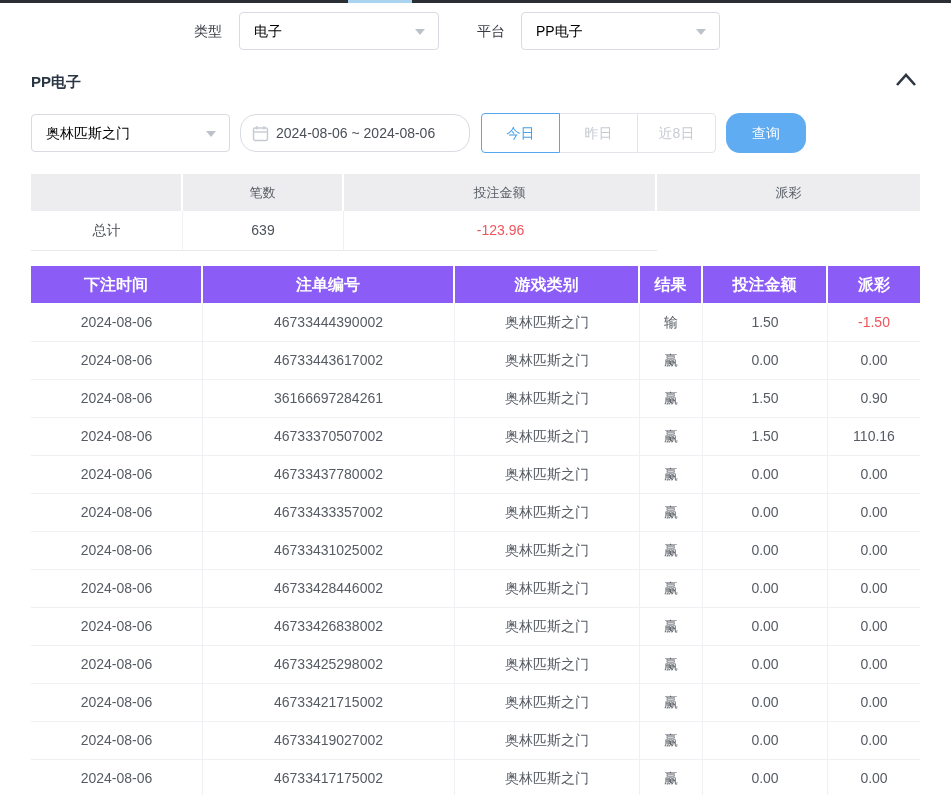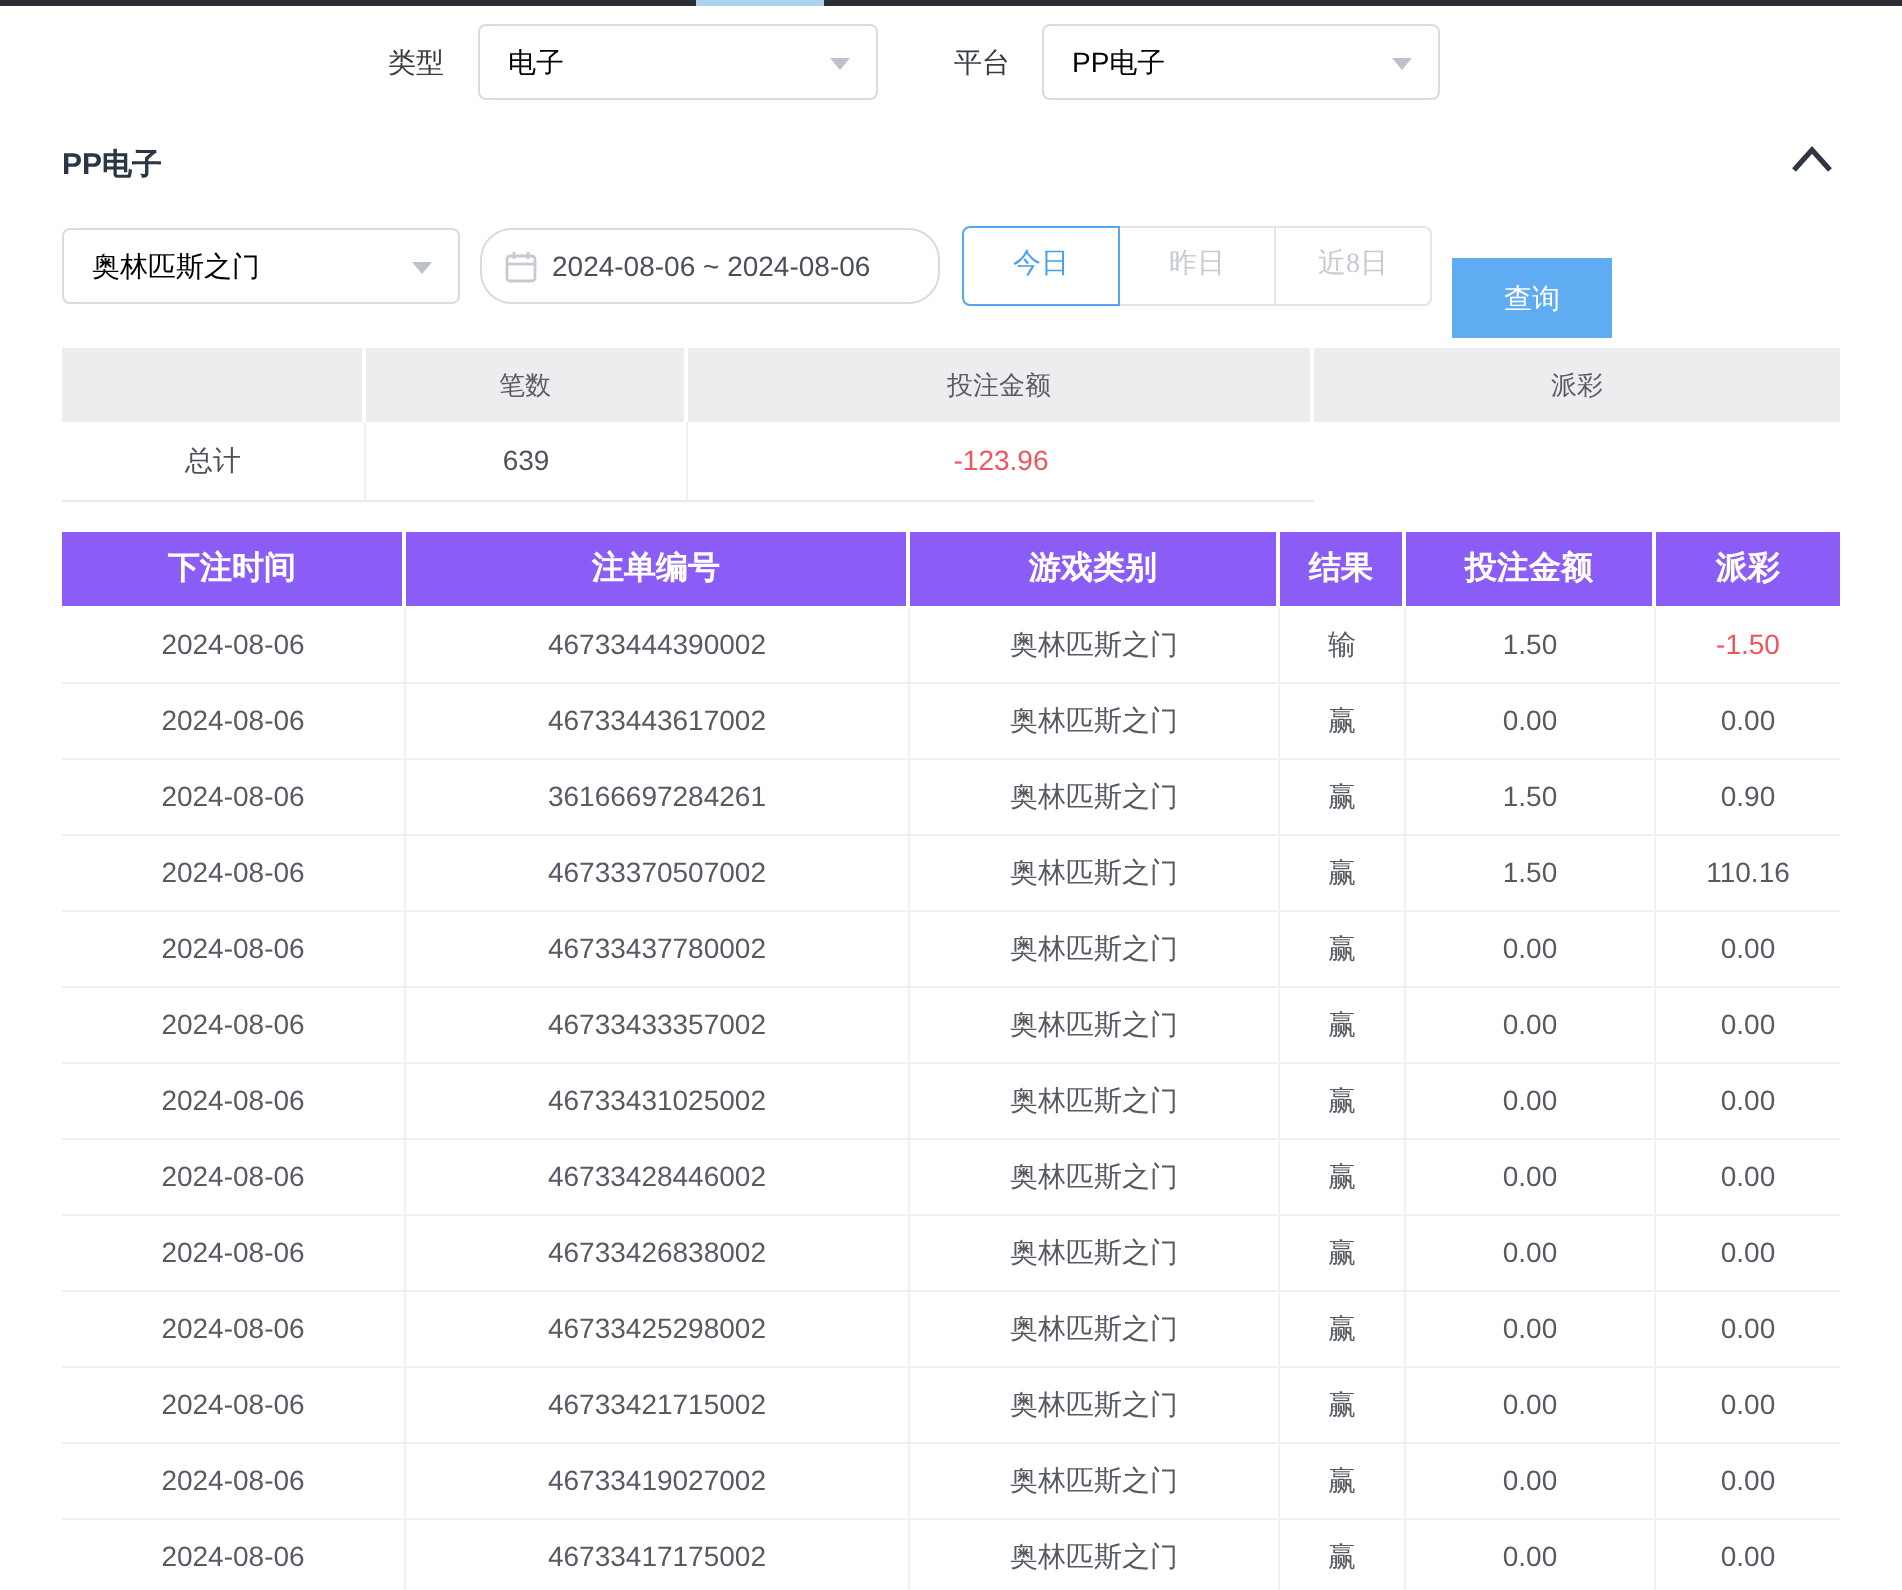--- a/index.html
+++ b/index.html
@@ -37,28 +37,28 @@
   .sel-game { left:31px; top:114px; width:199px; }
   .date-field {
     position:absolute; left:240px; top:114px; width:230px; height:38px;
     border:1px solid #d8dbe2; border-radius:16px; background:#fff; cursor:pointer;
   }
   .date-field svg { position:absolute; left:11px; top:10px; }
   .date-field .val { position:absolute; left:35px; top:0; height:36px; line-height:36px; font-size:14px; color:#4a4f57; white-space:nowrap; }
 
   .qbtn {
     position:absolute; top:113px; height:40px; width:79px; background:#fff;
-    border:1px solid #e1e4e9; font-size:14px; color:#c6cbd3; text-align:center; line-height:38px; cursor:pointer;font-family:Liberation Serif, serif;
+    border:1px solid #e1e4e9; font-size:14px; color:#c6cbd3; text-align:center; line-height:38px; cursor:pointer;
   }
   .qbtn-today { left:481px; border:1px solid #55a6f0; color:#45a0ee; border-radius:4px 0 0 4px; z-index:2; }
   .qbtn-yesterday { left:559px; }
   .qbtn-8days { left:637px; border-radius:0 4px 4px 0; }
   .search-btn {
     position:absolute; left:726px; top:113px; width:80px; height:40px;
-    background:#5facf2; border:none; border-radius:0; color:#fff; font-size:14px; line-height:40px; text-align:center; cursor:pointer;margin-top:16px;
+    background:#5facf2; border:none; border-radius:14px; color:#fff; font-size:14px; line-height:40px; text-align:center; cursor:pointer;
   }
 
   
   .summary { position:absolute; left:31px; top:174px; width:889px; }
   .summary .shead { display:grid; grid-template-columns:152px 161px 313px 263px; height:37px; }
   .summary .shead .th {
     background:#ededf0; border-right:2px solid #fff; text-align:center; line-height:37px;
     font-size:13px; color:#585d65;
   }
   .summary .shead .th:last-child { border-right:none; }

